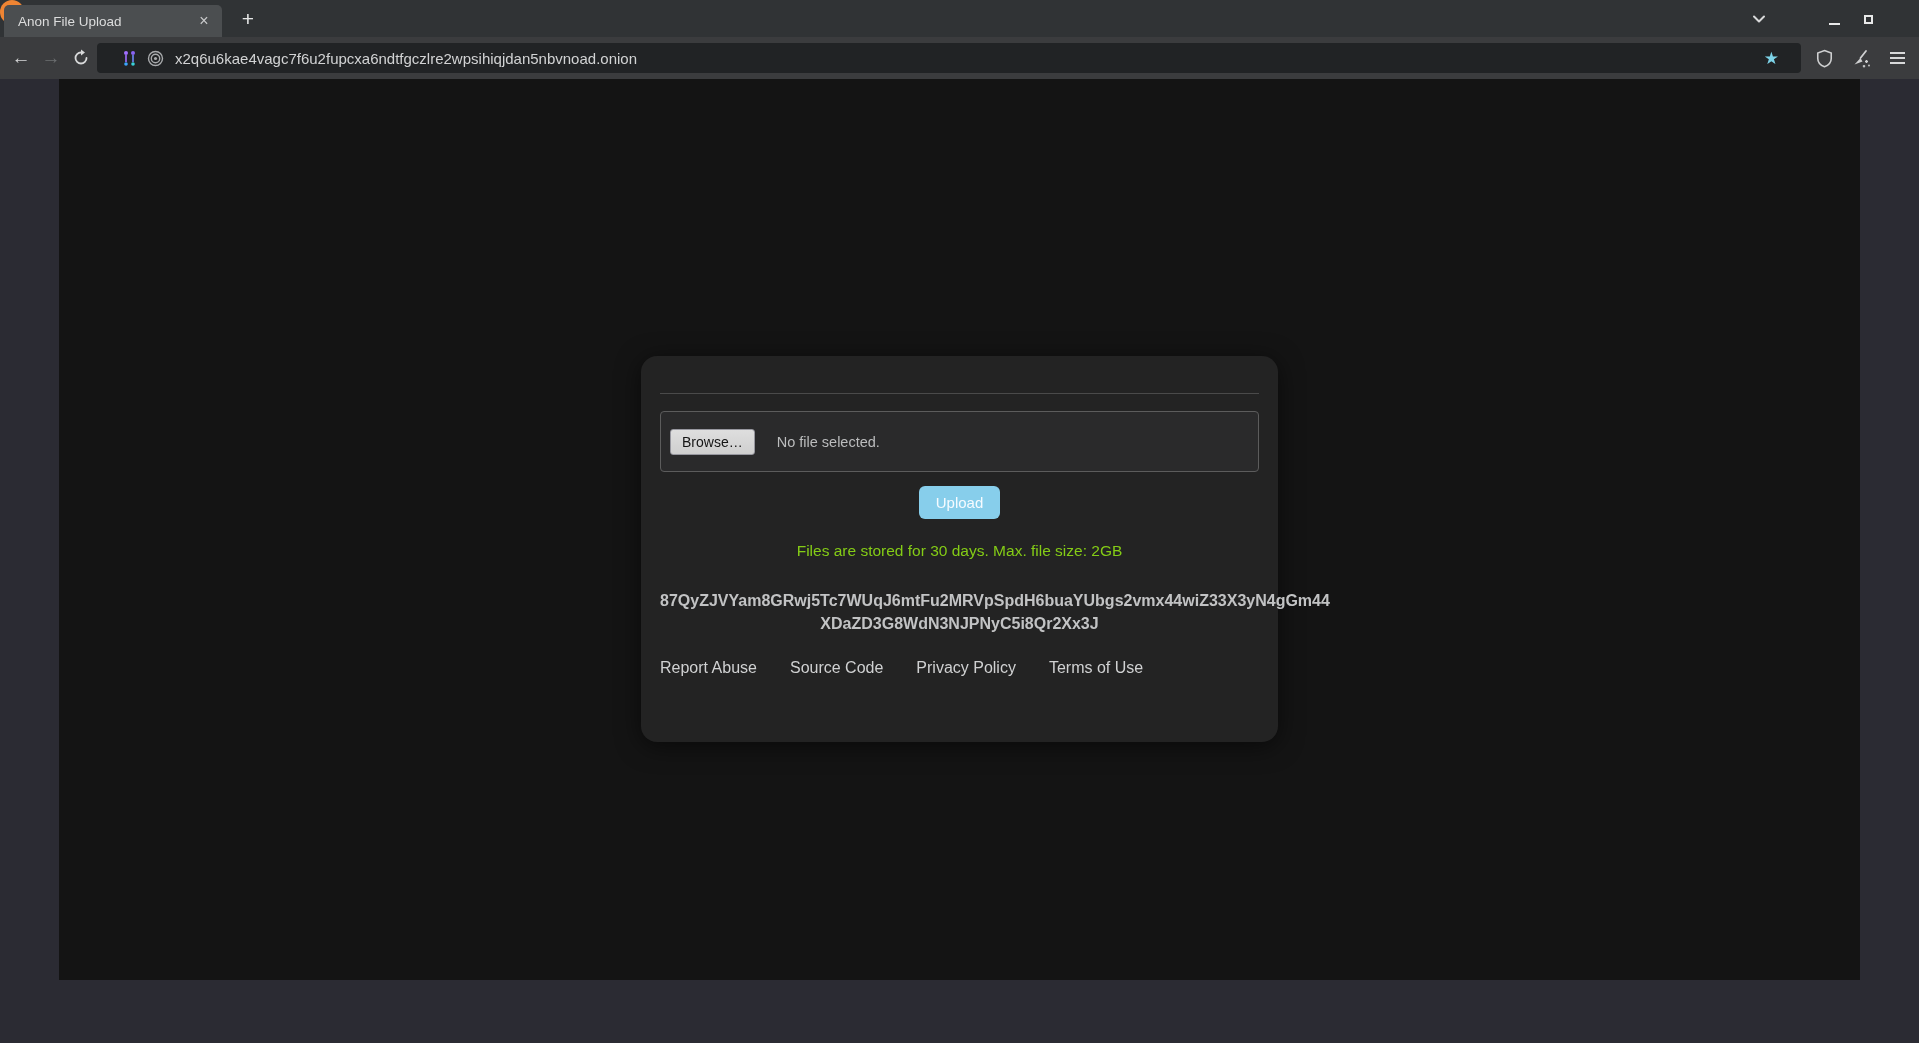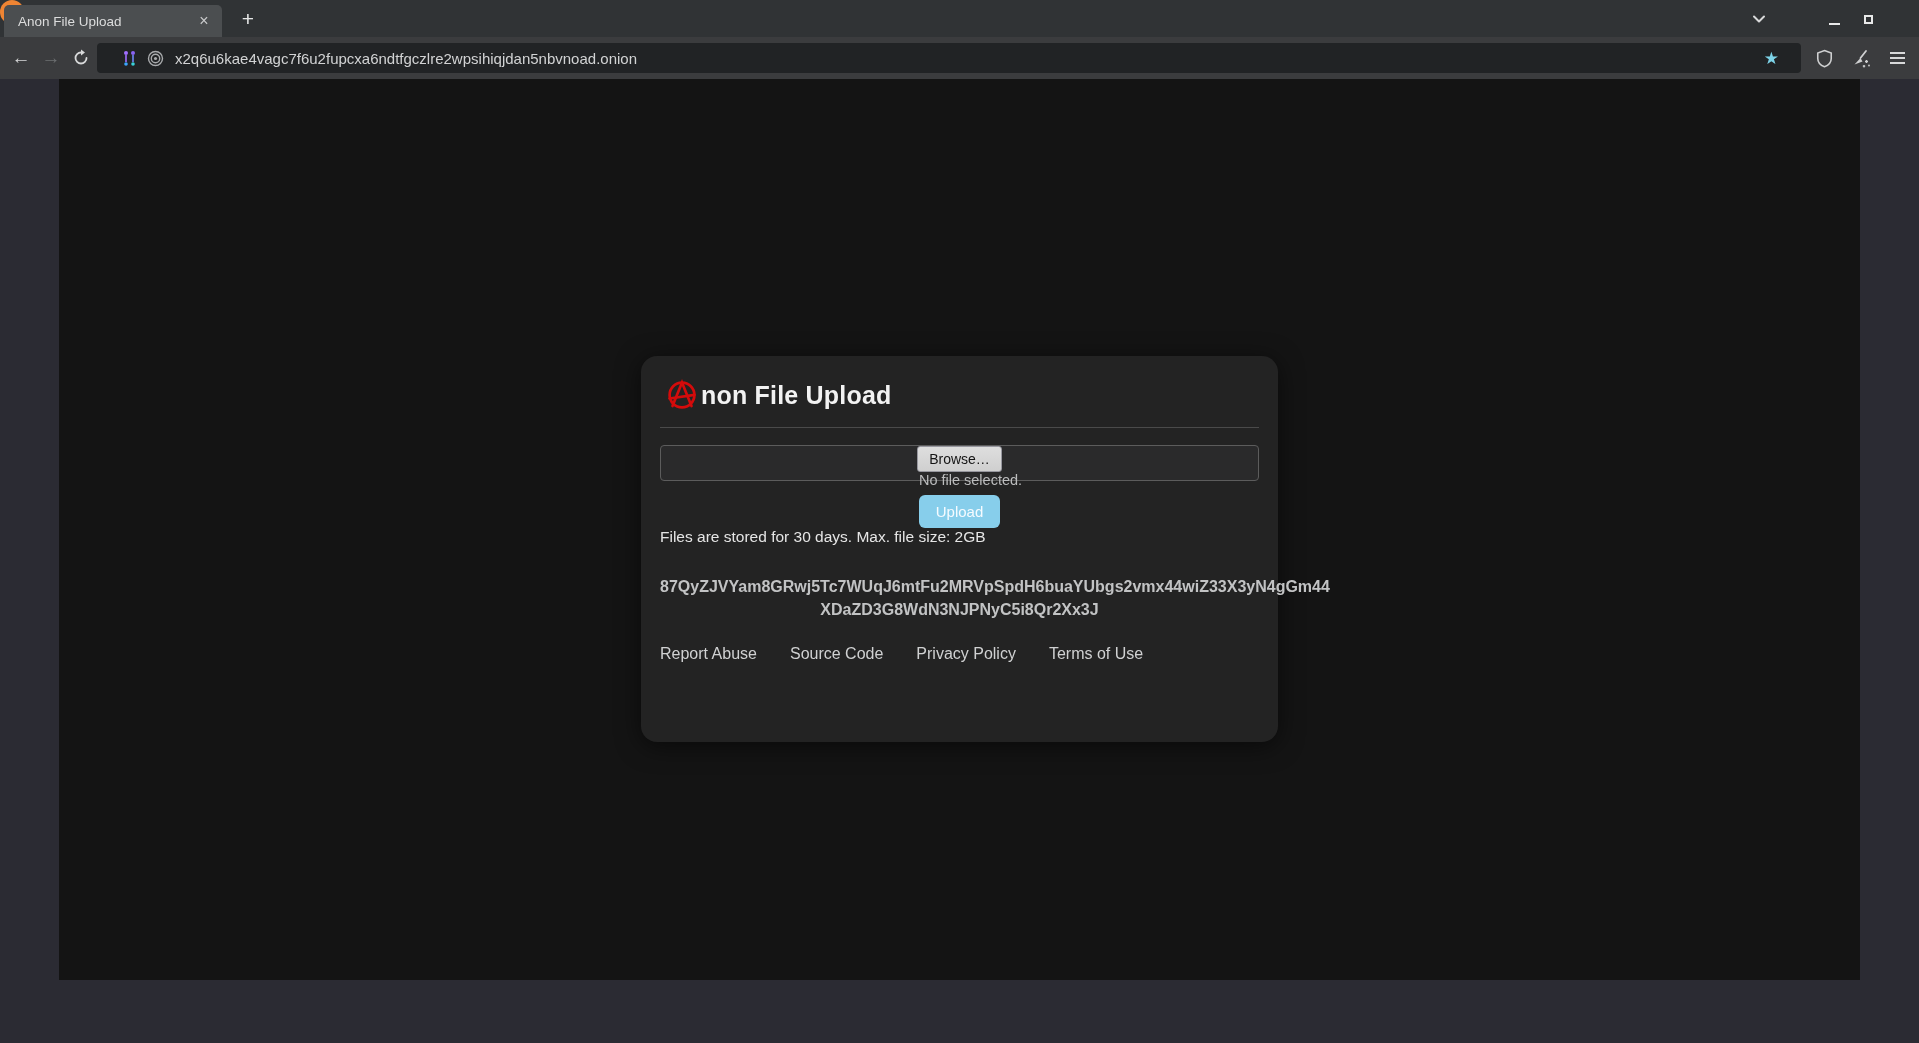--- a/index.html
+++ b/index.html
@@ -53,32 +53,32 @@
                   display: flex; justify-content: center; }
 
   
   .card { margin-top: 277px; width: 637px; height: 386px; background: #232323; border-radius: 16px;
           box-shadow: 0 4px 24px rgba(0,0,0,0.55); padding: 22px 19px; color: #c6c7c8; }
   .card-title-row { display: flex; align-items: center; padding-left: 5px; }
   .anarchy-logo { width: 34px; height: 34px; flex: 0 0 auto; }
   .card-title { font-size: 25px; font-weight: bold; color: #f2f2f2; margin-left: 2px; letter-spacing: 0.2px; }
   .title-rule { border: none; border-top: 1px solid #4a4a4a; margin: 15px 0 17px; }
 
-  .file-input { height: 36px; border: 1px solid #5c5c5c; border-radius: 4px; background: #2a2a2b;
-                display: flex; align-items: center; padding: 0 9px; cursor: pointer; flex-direction: column; }
+  .file-input { height: 61px; border: 1px solid #5c5c5c; border-radius: 4px; background: #2a2a2b;
+                display: flex; align-items: center; padding: 0 9px; cursor: pointer; }
   .browse-btn { background: linear-gradient(#dedede, #cfcfcf); color: #141414; font-size: 14px;
                 padding: 4px 11px; border: 1px solid #97979f; border-radius: 3px; cursor: pointer;
                 font-family: "Liberation Sans", sans-serif; }
   .file-status { margin-left: 22px; font-size: 14.5px; color: #bcbdbe; }
 
   .upload-row { text-align: center; margin-top: 14px; }
   .upload-btn { background: #87ceeb; color: #f6fbff; border: none; border-radius: 6px; font-size: 15px;
                 padding: 8px 17px; cursor: pointer; font-family: "Liberation Sans", sans-serif; }
 
-  .info-line { text-align: left; font-size: 15.5px; color: #e5e5e5; }
+  .info-line { text-align: center; margin-top: 23px; font-size: 15.5px; color: #84cc16; }
   .donate-line { text-align: center; margin-top: 15px; font-size: 15.5px; color: #c6c7c8; }
   .xmr-address { text-align: center; margin-top: 29px; font-size: 16px; font-weight: bold; color: #c2c3c4;
                  line-height: 23px; }
   .links-row { display: flex; justify-content: flex-start; gap: 33px; margin-top: 24px; }
   .footer-link { color: #d0d1d2; font-size: 16px; text-decoration: none; cursor: pointer; }
 
   svg { display: block; }
 </style>
 </head>
 <body>
@@ -166,30 +166,20 @@
       <span class="hb-line"></span>
       <span class="hb-line"></span>
       <span class="hb-line"></span>
     </div>
   </div>
 
   <div class="viewport">
     <div class="page-content">
 
       <div class="card">
-        <div class="card-title-row">
-          <span class="anarchy-logo">
-            <svg width="34" height="34" viewBox="0 0 34 34">
-              <circle cx="17" cy="17" r="12.4" fill="none" stroke="#d40b0b" stroke-width="2.7"></circle>
-              <path d="M7.5 28 L17 4.5 L26.5 28" fill="none" stroke="#d40b0b" stroke-width="2.7" stroke-linecap="round"></path>
-              <path d="M4.5 20.5 L29.5 16.8" fill="none" stroke="#d40b0b" stroke-width="2.7" stroke-linecap="round"></path>
-            </svg>
-          </span>
-          <span class="card-title">non File Upload</span>
-        </div>
         <hr class="title-rule">
 
         <div class="file-input">
           <button class="browse-btn">Browse…</button>
           <span class="file-status">No file selected.</span>
         </div>
 
         <div class="upload-row">
           <button class="upload-btn">Upload</button>
         </div>

